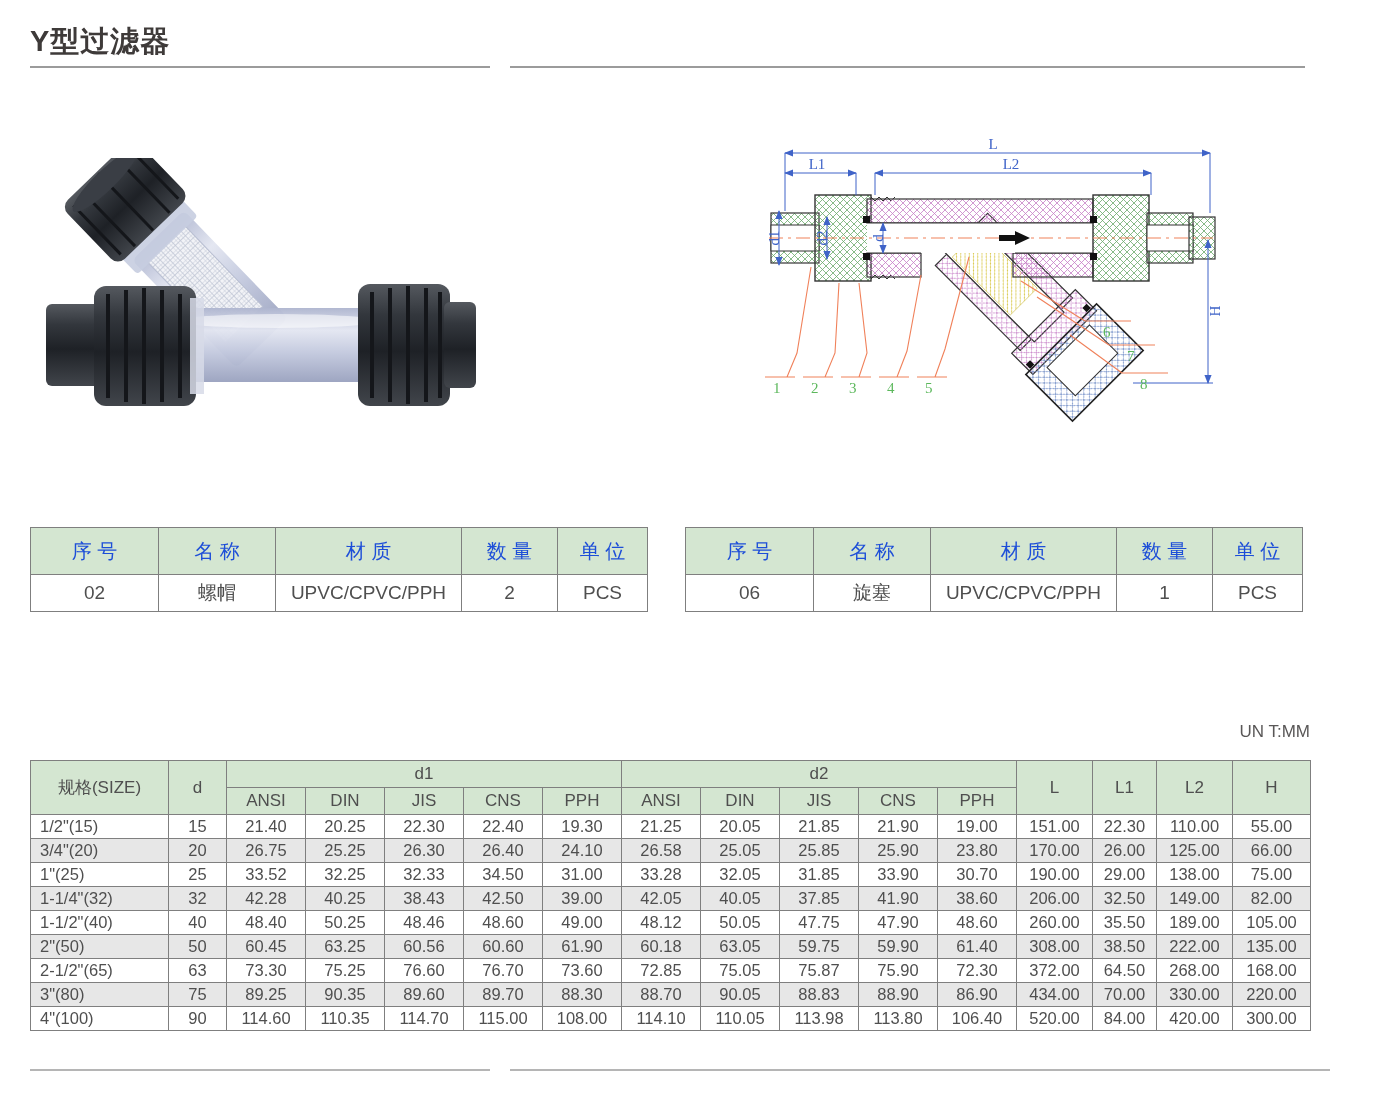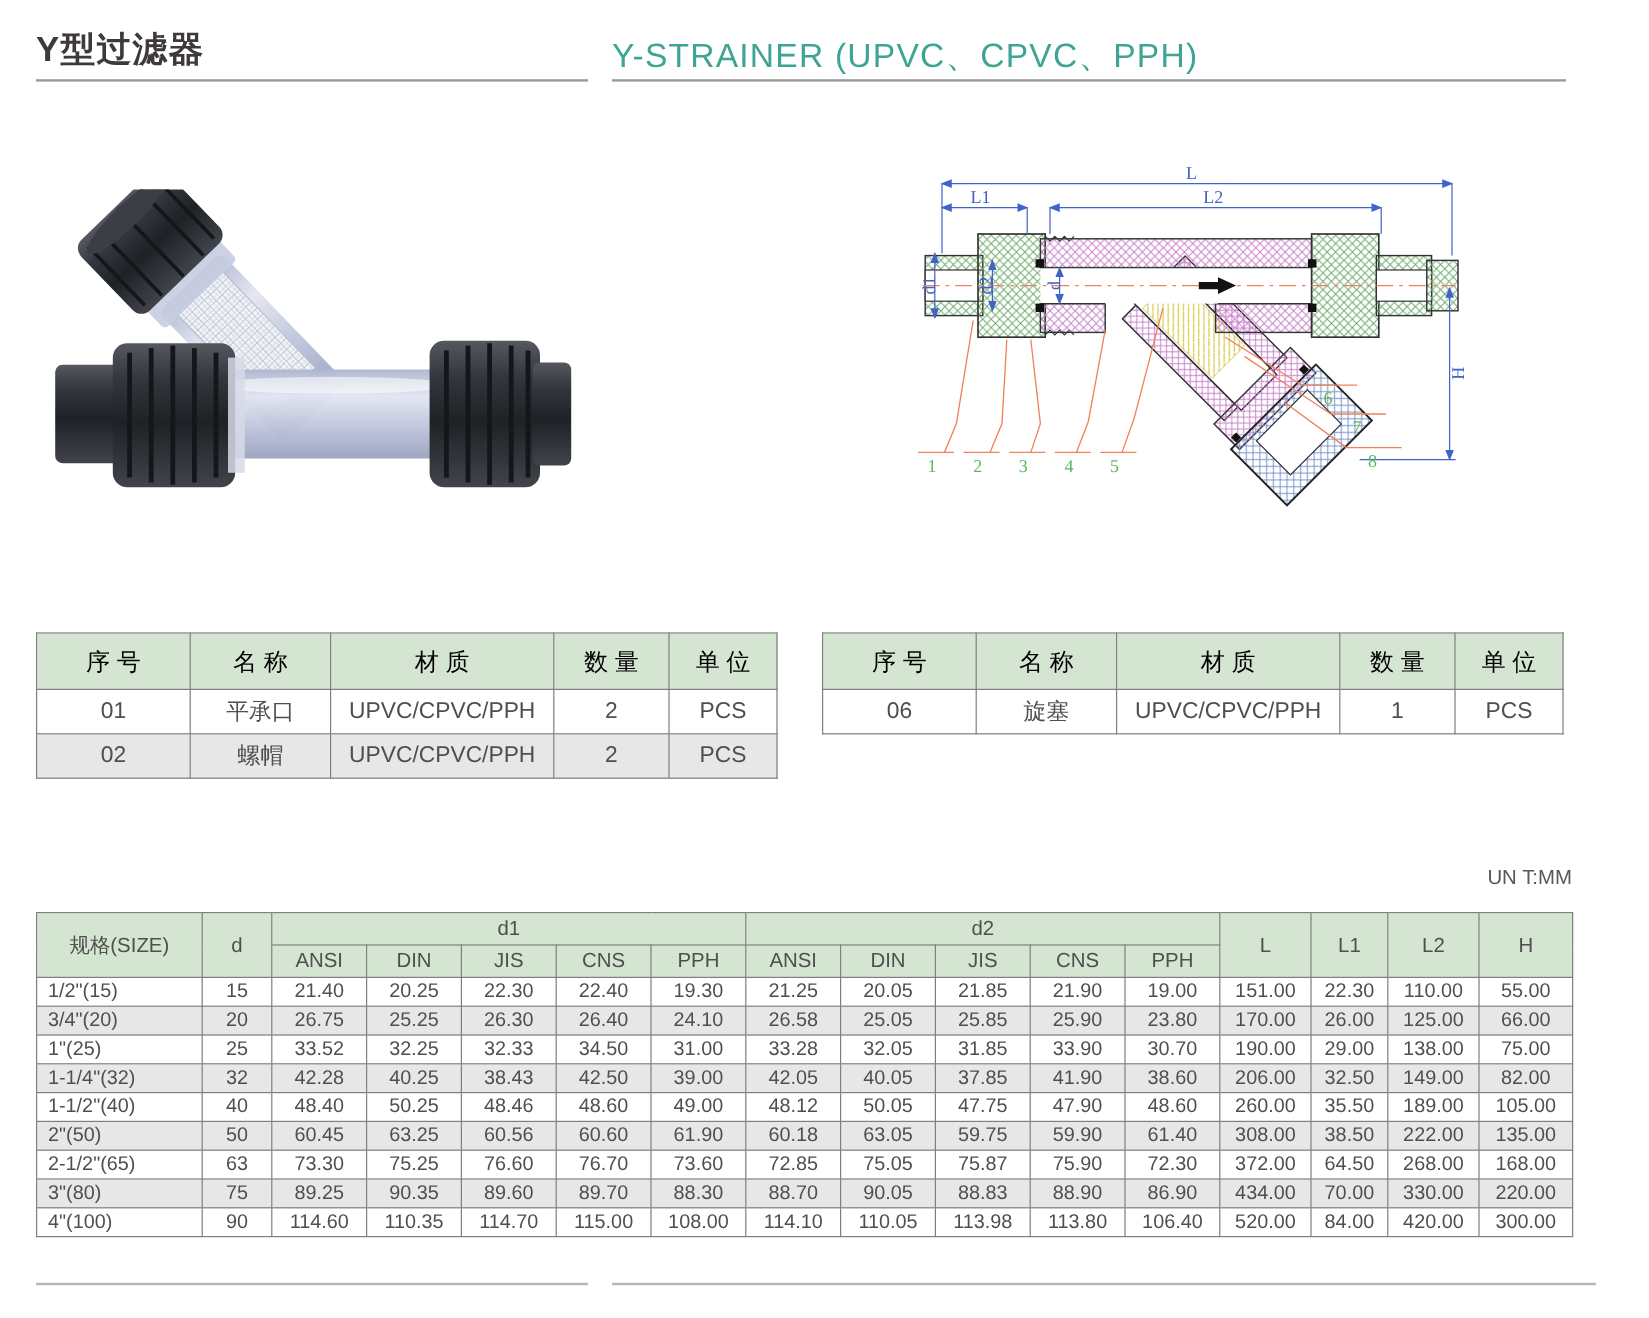--- a/index.html
+++ b/index.html
@@ -19,42 +19,41 @@
 
   
   .photo-wrap { position:absolute; left:42px; top:158px; width:436px; height:286px; }
   .diagram-wrap { position:absolute; left:763px; top:133px; width:458px; height:302px; }
 
   
   .parts-table { position:absolute; top:527px; width:617px; border-collapse:collapse; table-layout:fixed;
                  text-align:center; color:#4f4f4f; }
   .parts-left { left:30px; }
   .parts-right { left:685px; }
-  .parts-table th { background:#d4e6d1; height:47px; font-weight:400; font-size:20px; border:1px solid #7f7f7f; color:#000000; }
+  .parts-table th { background:#d4e6d1; height:47px; font-weight:400; font-size:20px; border:1px solid #7f7f7f; color:#1d4ed8; }
   .parts-table td { height:37px; font-size:19px; border:1px solid #7f7f7f; background:#ffffff; }
   .parts-table tbody tr:nth-child(even) td { background:#e7e7e7; }
 
   
   .unit-note { position:absolute; left:1180px; top:722px; width:130px; text-align:right; font-size:17px; color:#595757; }
 
   
   .dim-table { position:absolute; left:30px; top:760px; width:1280px; border-collapse:collapse; table-layout:fixed;
                text-align:center; color:#4f4f4f; }
   .dim-table th { background:#d4e6d1; font-weight:400; font-size:17px; border:1px solid #7f7f7f; height:27px; color:#4f4f4f; }
   .dim-table td { font-size:16.5px; border:1px solid #7f7f7f; height:24px; background:#ffffff; }
   .dim-table tbody tr:nth-child(even) td { background:#e7e7e7; }
   .dim-table td.size-col { text-align:left; padding-left:9px; }
 </style>
 </head>
 <body>
 
 <div class="page">
 
   <div class="title-cn">Y型过滤器</div>
-  <div class="title-en">Y-STRAINER  (UPVC、CPVC、PPH)</div>
   <div class="rule rule-top-left"></div>
   <div class="rule rule-top-right"></div>
 
   <div class="photo-wrap">
     <svg viewBox="0 0 436 286" width="436" height="286">
       <defs>
         <linearGradient id="nutG" x1="0" y1="0" x2="0" y2="1">
           <stop offset="0" stop-color="#55595f"></stop>
             <stop offset="0.25" stop-color="#33373d"></stop>
           <stop offset="0.55" stop-color="#1e2126"></stop>
@@ -235,27 +234,20 @@
         <tr>
           <th>序  号</th>
           <th>名  称</th>
           <th>材  质</th>
           <th>数  量</th>
           <th>单  位</th>
         </tr>
       </thead>
       <tbody>
         <tr>
-          <td>01</td>
-          <td>平承口</td>
-          <td>UPVC/CPVC/PPH</td>
-          <td>2</td>
-          <td>PCS</td>
-        </tr>
-        <tr>
           <td>02</td>
           <td>螺帽</td>
           <td>UPVC/CPVC/PPH</td>
           <td>2</td>
           <td>PCS</td>
         </tr>
       </tbody>
     </table>
 
   <table class="parts-table parts-right">

